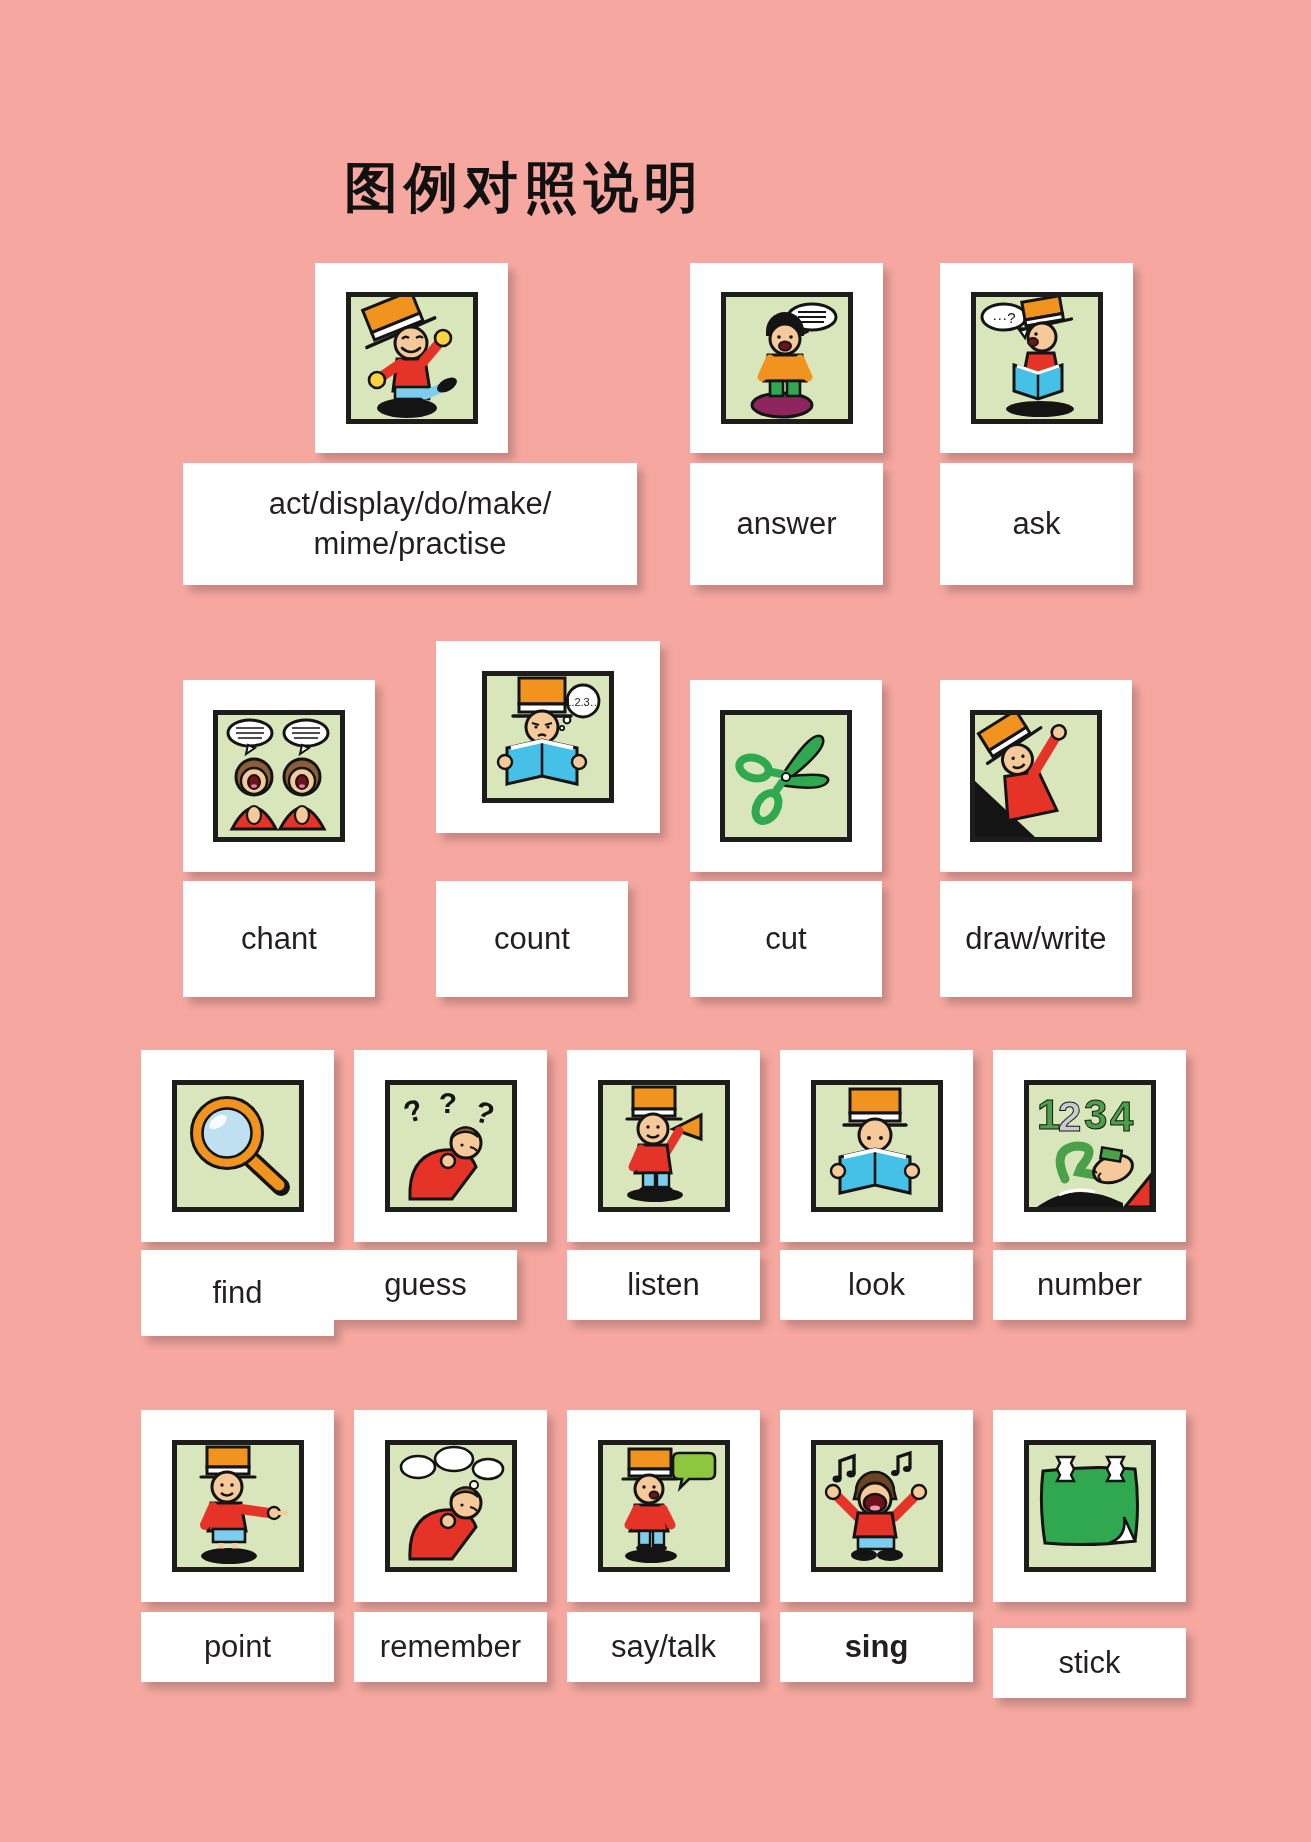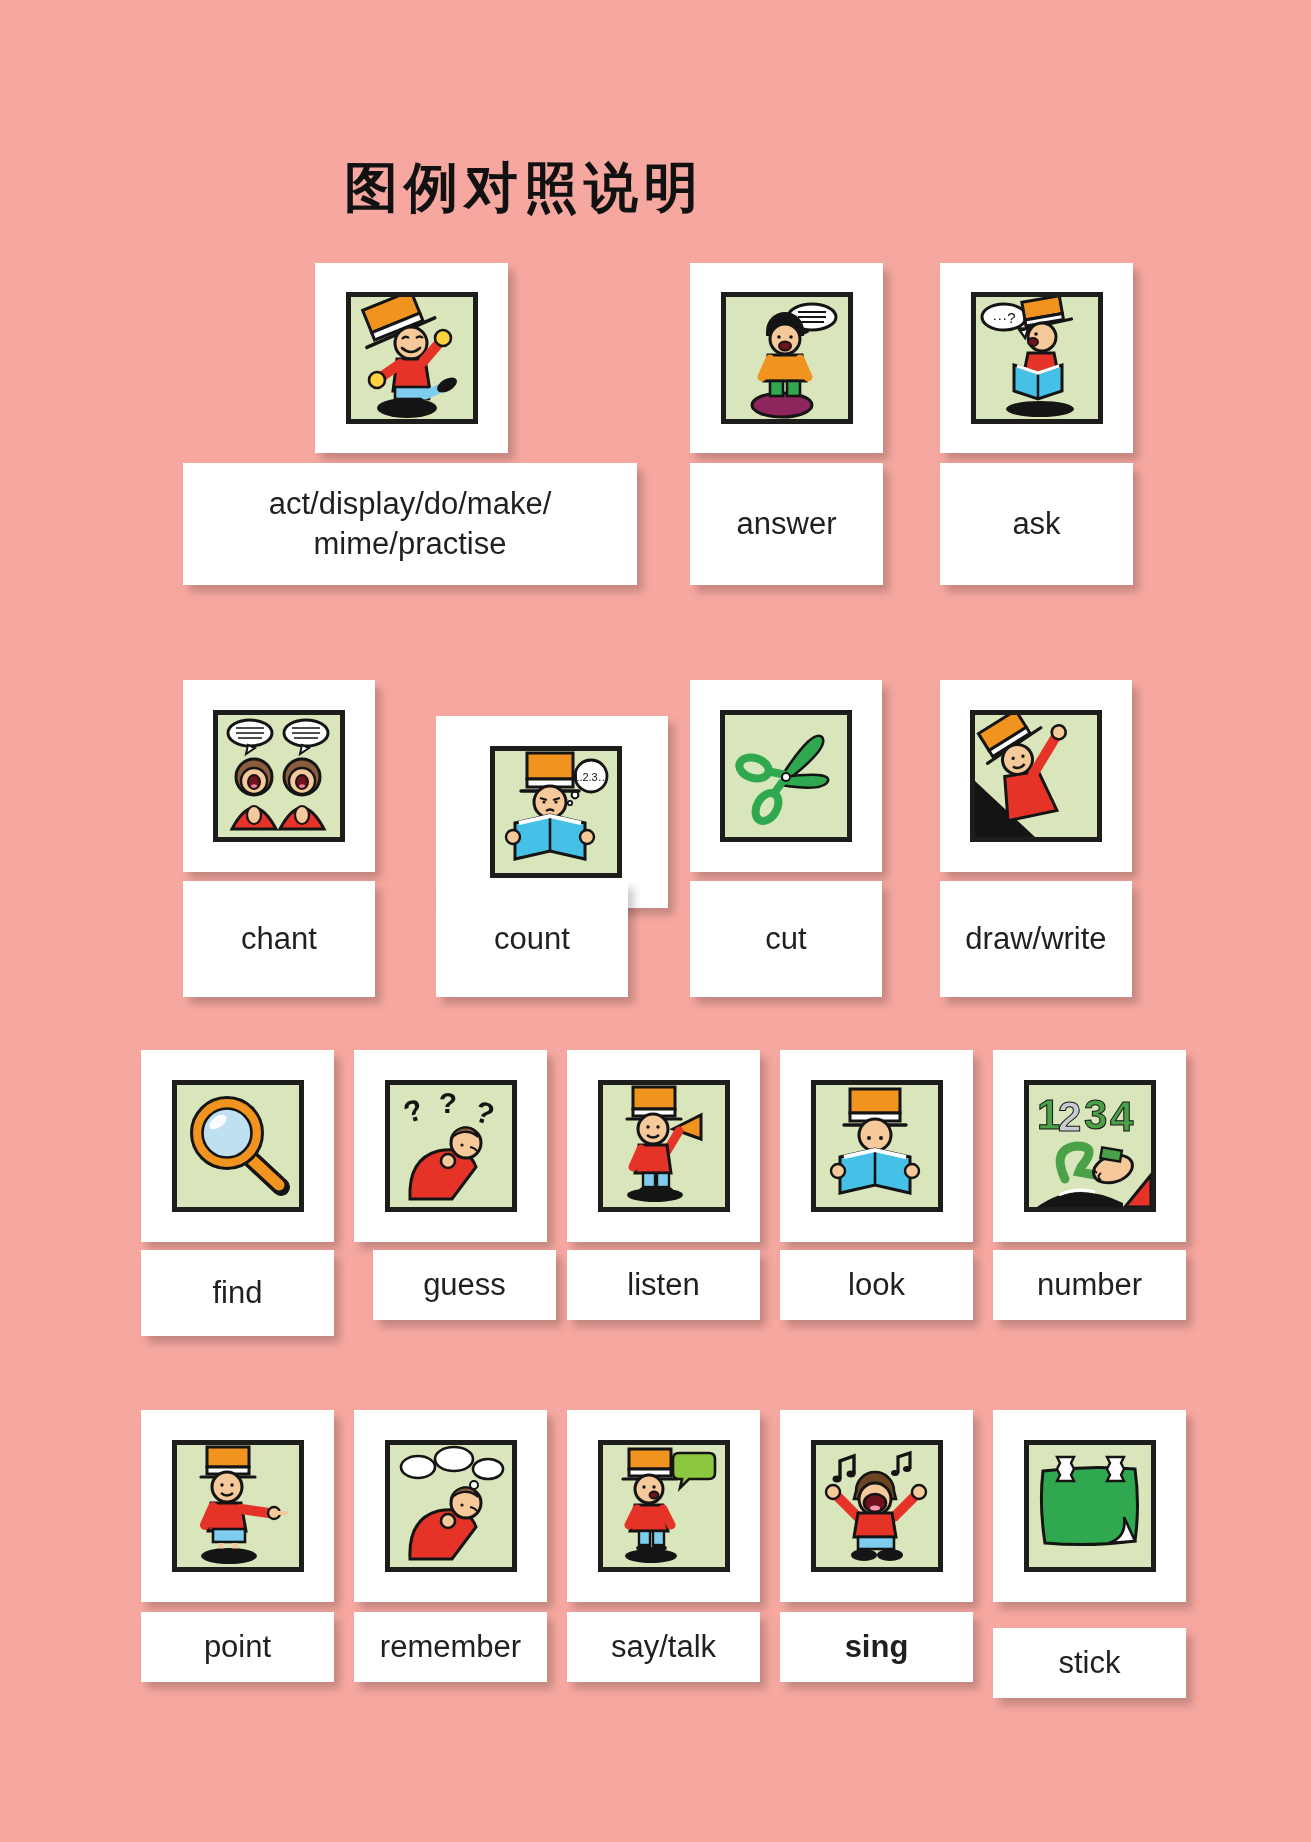--- a/index.html
+++ b/index.html
@@ -131,21 +131,21 @@
       <circle cx="84" cy="66" r="13" fill="#f5c99a" stroke="#141414" stroke-width="2.4"></circle>
       <ellipse cx="84" cy="67" rx="6" ry="7" fill="#70121c" stroke="#141414" stroke-width="2"></ellipse>
       <ellipse cx="84" cy="71" rx="3" ry="1.8" fill="#f0789a"></ellipse>
       <path d="M14 114 q22 -42 44 0 Z" fill="#e63328" stroke="#141414" stroke-width="3"></path>
       <path d="M62 114 q22 -42 44 0 Z" fill="#e63328" stroke="#141414" stroke-width="3"></path>
       <ellipse cx="36" cy="100" rx="7" ry="9" fill="#f5c99a" stroke="#141414" stroke-width="2.2"></ellipse>
       <ellipse cx="84" cy="100" rx="7" ry="9" fill="#f5c99a" stroke="#141414" stroke-width="2.2"></ellipse>
     </svg>
   </div>
 </div>
-<div class="box imgbox" style="left:436px;top:716px;width:224px;height:192px;padding-left:8px;">
+<div class="box imgbox" style="left:436px;top:641px;width:224px;height:192px;">
   <div class="pic">
     <svg viewBox="0 0 122 122">
       <circle cx="96" cy="25" r="16" fill="#fff" stroke="#141414" stroke-width="2.8"></circle>
       <text x="96" y="30" text-anchor="middle" font-size="11" fill="#141414" font-family="Liberation Sans, sans-serif">1.2.3…</text>
       <circle cx="80" cy="44" r="3.4" fill="#fff" stroke="#141414" stroke-width="2"></circle>
       <circle cx="75" cy="52" r="2.2" fill="#fff" stroke="#141414" stroke-width="1.8"></circle>
       <rect x="32" y="2" width="46" height="26" fill="#f0941f" stroke="#141414" stroke-width="3"></rect>
       <rect x="32" y="28" width="46" height="8" fill="#fff" stroke="#141414" stroke-width="3"></rect>
       <line x1="26" y1="40" x2="84" y2="40" stroke="#141414" stroke-width="3.4" stroke-linecap="round"></line>
       <circle cx="55" cy="51" r="16" fill="#f5c99a" stroke="#141414" stroke-width="3"></circle>
@@ -290,21 +290,21 @@
       <ellipse cx="84" cy="84" rx="20" ry="13" transform="rotate(-18 84 84)" fill="#f5c99a" stroke="#141414" stroke-width="3"></ellipse>
       <path d="M68 80 q-6 4 0 8 M72 88 q-5 4 0 7" fill="none" stroke="#141414" stroke-width="2"></path>
       <rect x="72" y="64" width="20" height="11" transform="rotate(10 82 70)" fill="#4aa147" stroke="#141414" stroke-width="2.4"></rect>
     </svg>
   </div>
 </div>
 
 <div class="box lblbox" style="left:141px;top:1250px;width:193px;height:86px;">
   <span>find</span>
 </div>
-<div class="box lblbox" style="left:373px;top:1250px;width:183px;height:70px;">
+<div class="box lblbox" style="left:334px;top:1250px;width:183px;height:70px;">
   <span>guess</span>
 </div>
 <div class="box lblbox" style="left:567px;top:1250px;width:193px;height:70px;">
   <span>listen</span>
 </div>
 <div class="box lblbox" style="left:780px;top:1250px;width:193px;height:70px;">
   <span>look</span>
 </div>
 <div class="box lblbox" style="left:993px;top:1250px;width:193px;height:70px;">
   <span>number</span>

